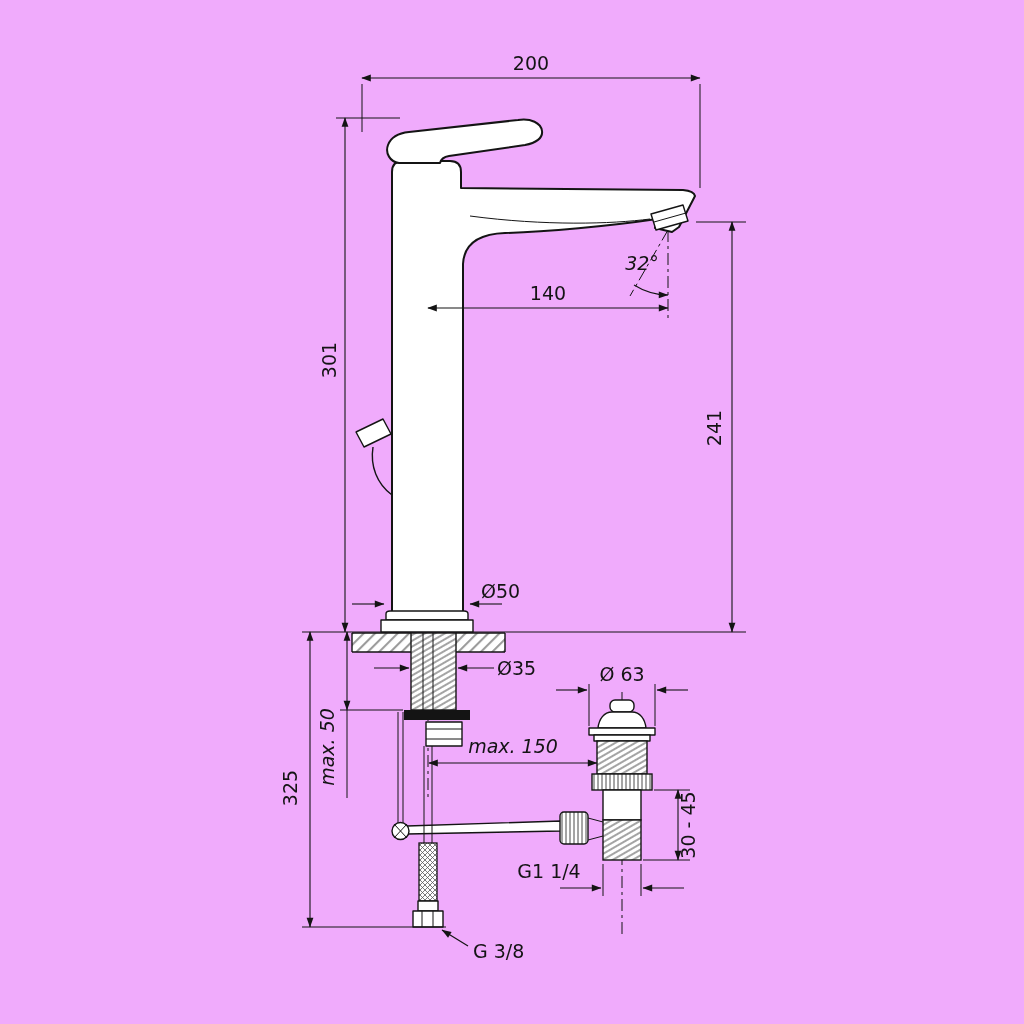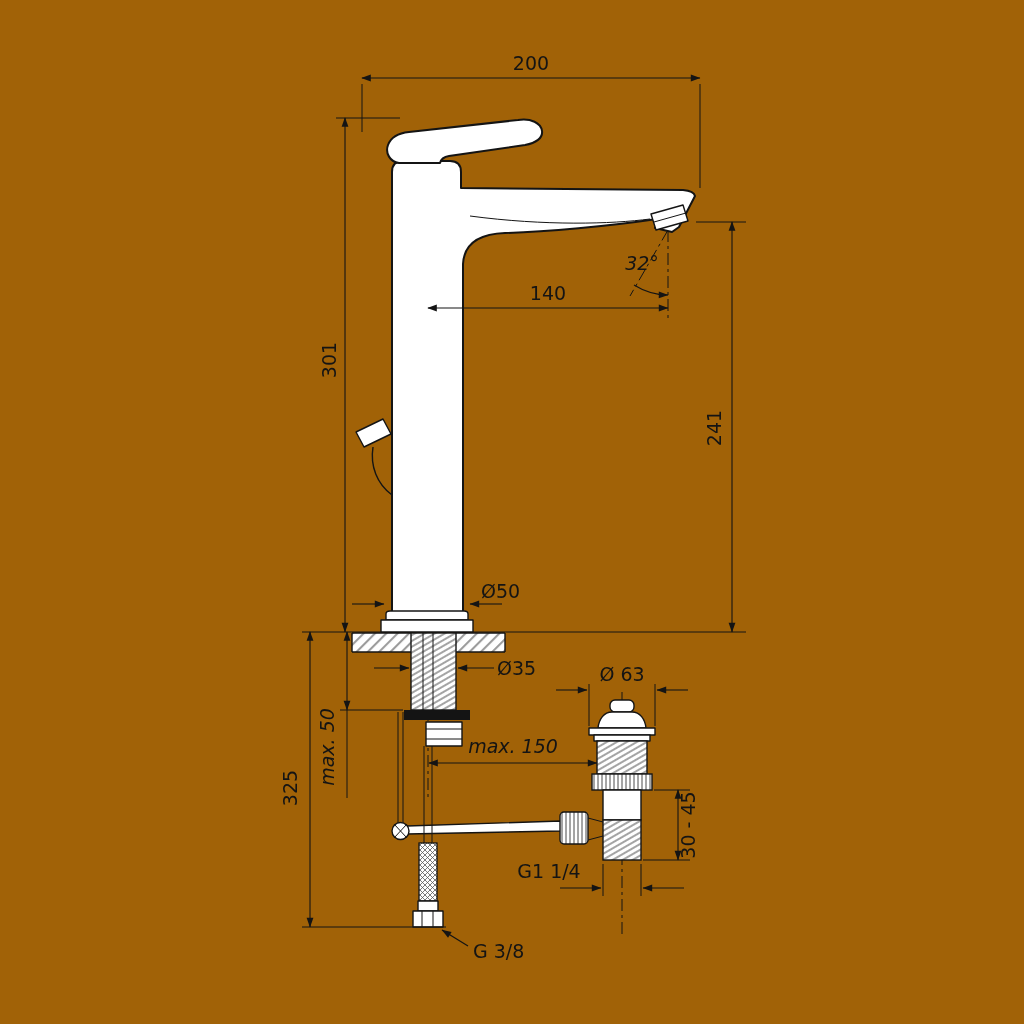--- a/index.html
+++ b/index.html
@@ -1,18 +1,18 @@
 <!DOCTYPE html>
 <html><head>
 <meta charset="utf-8">
 <style>
   html, body { margin: 0; padding: 0; background: #ffffff; }
   .canvas {
     width: 1024px; height: 1024px;
-    background: #a16207;
+    background: #f0abfc;
     position: relative;
     font-family: "DejaVu Sans", sans-serif;
   }
   svg text {
     font-family: "DejaVu Sans", sans-serif;
     font-size: 19px;
     fill: #141414;
   }
   svg text.it { font-style: italic; }
   .obj  { fill:#ffffff; stroke:#141414; stroke-width:2;   stroke-linejoin:round; }

